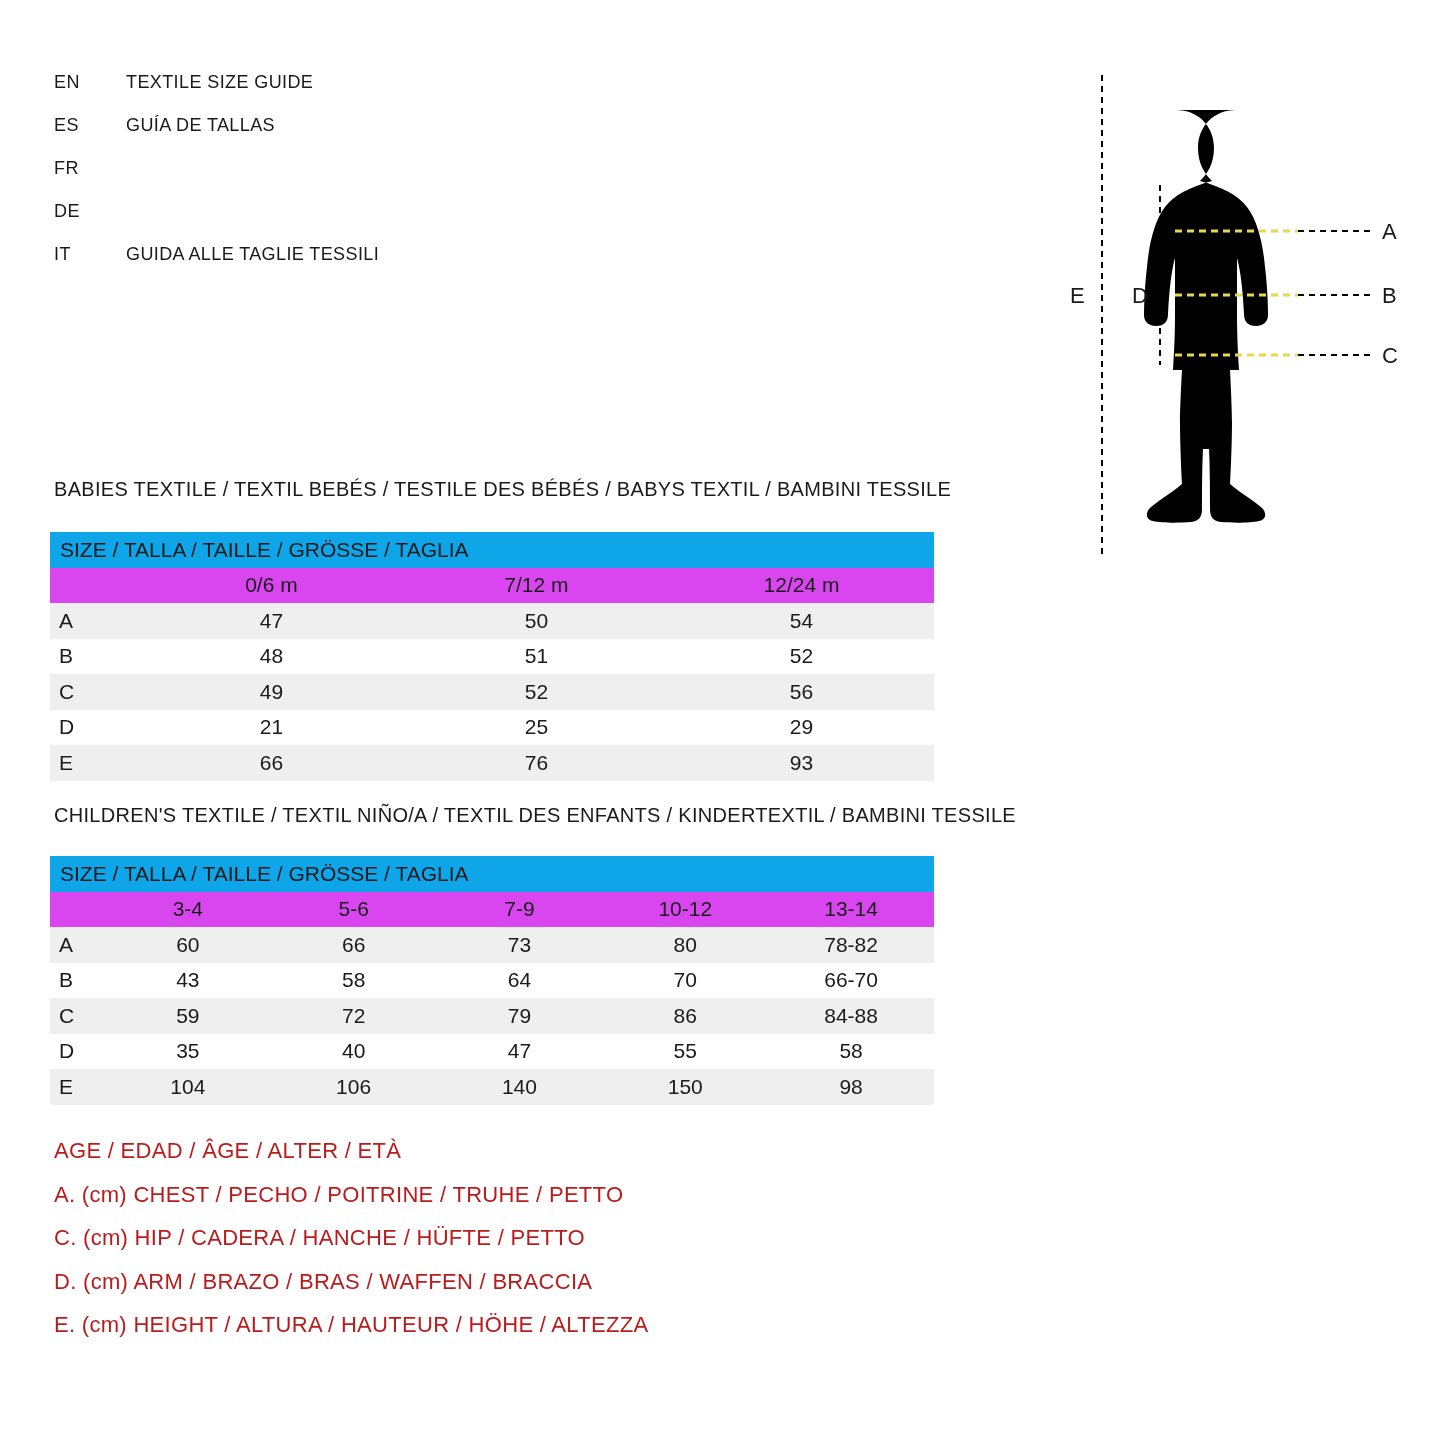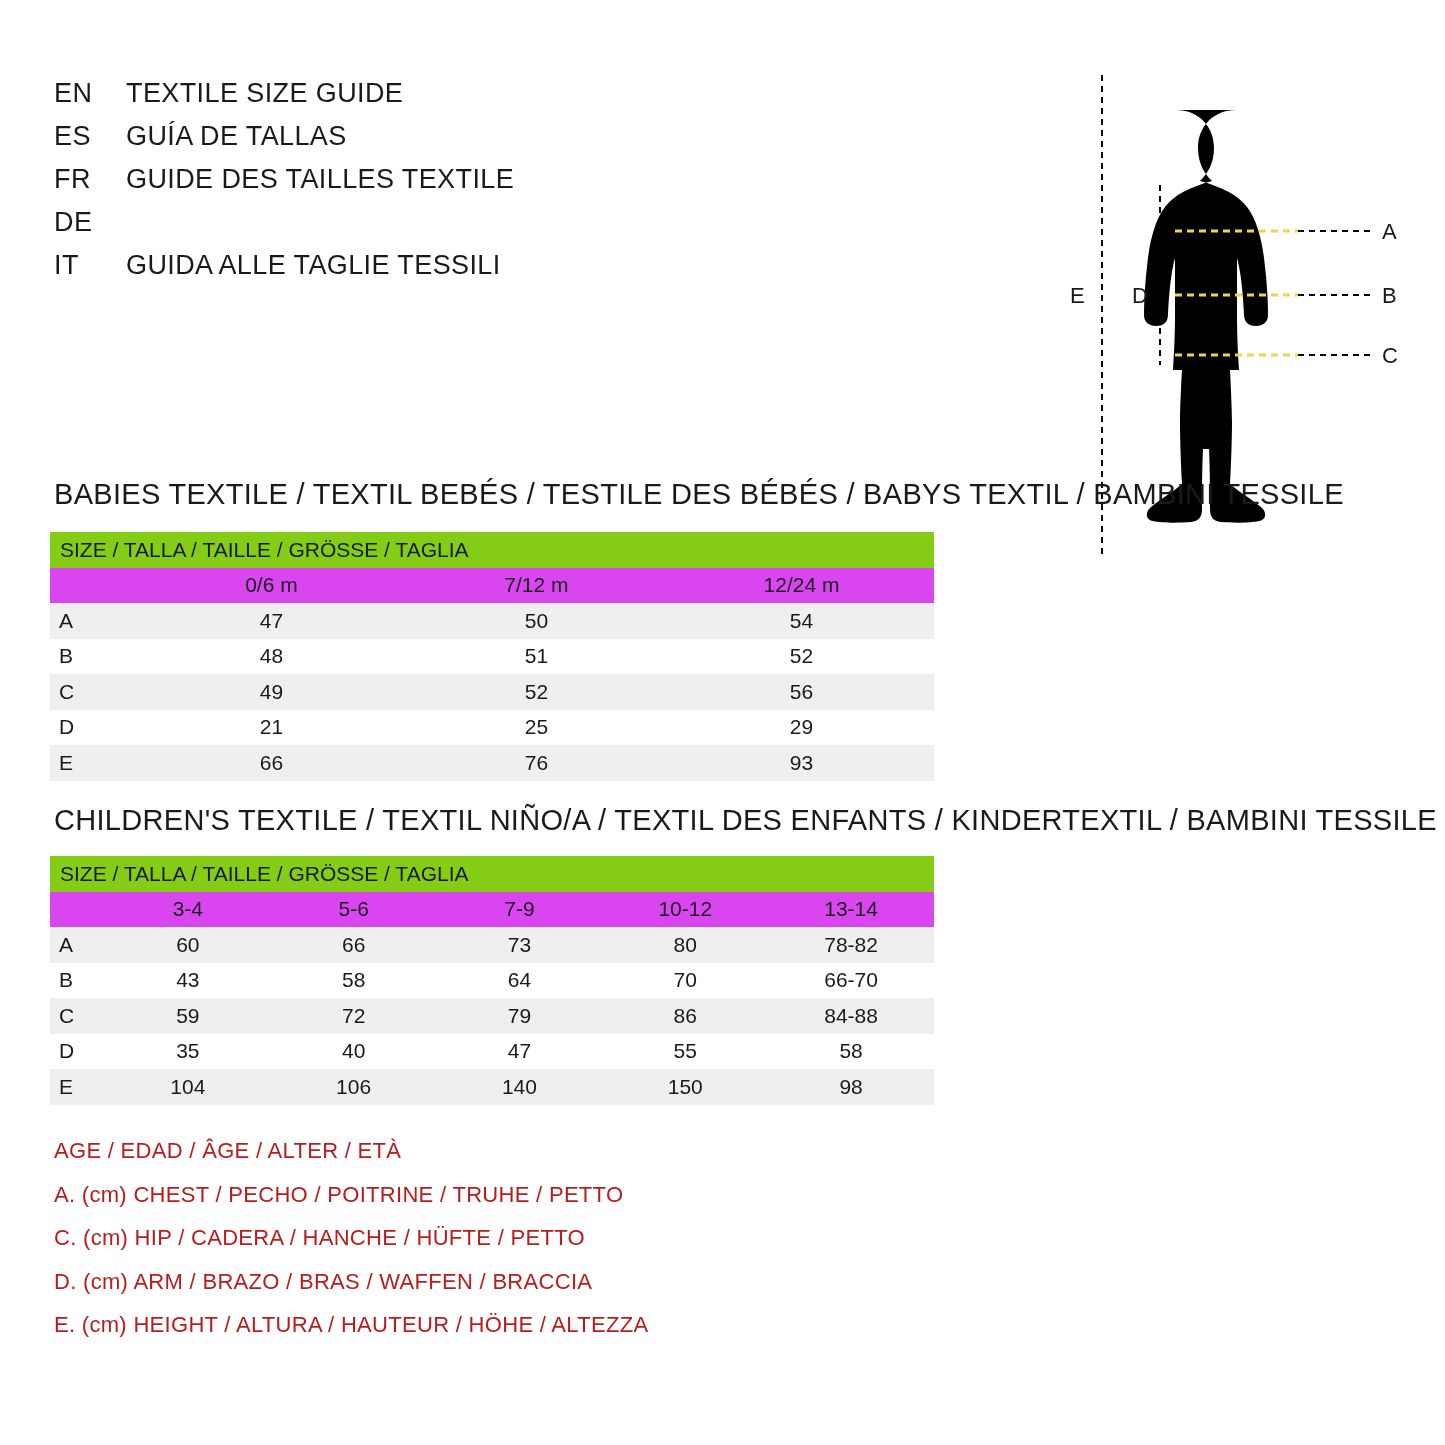--- a/index.html
+++ b/index.html
@@ -23,23 +23,23 @@
 
   
   .title-block {
     position: absolute;
     left: 54px;
     top: 72px;
     width: 620px;
   }
   .title-row {
     display: flex;
-    align-items: center;
+    align-items: flex-start;
     height: 43px;
-    font-size: 27px;
+    font-size: 18px;
     letter-spacing: 0.4px;
     color: #1a1a1a;
   }
   .title-lang {
     width: 72px;
     flex: 0 0 72px;
   }
   .title-text {
     flex: 1 1 auto;
   }
@@ -50,21 +50,21 @@
     left: 1040px;
     top: 55px;
     width: 380px;
     height: 520px;
   }
   .figure svg { display: block; }
 
   
   .section-heading {
     position: absolute;
-    font-size: 29px;
+    font-size: 20px;
     letter-spacing: 0.3px;
     color: #1a1a1a;
     white-space: nowrap;
   }
   #babies-heading { left: 54px; top: 478px; }
   #children-heading { left: 54px; top: 804px; }
 
   
   .size-table {
     position: absolute;
@@ -77,21 +77,21 @@
 
   .size-table tr { height: 35.5px; }
   .size-table td, .size-table th {
     padding: 0;
     margin: 0;
     font-weight: normal;
     text-align: center;
     vertical-align: middle;
   }
   .hdr-row td {
-    background: #84cc16;
+    background: #0ea5e9;
     text-align: left;
     padding-left: 10px;
     font-size: 21px;
     height: 35px;
   }
   .sizes-row td {
     background: #d946ef;
     height: 34px;
   }
   .data-row.odd td { background: #efefef; }
@@ -128,21 +128,20 @@
     <div class="title-row">
       <div class="title-lang">EN</div>
       <div class="title-text">TEXTILE SIZE GUIDE</div>
     </div>
     <div class="title-row">
       <div class="title-lang">ES</div>
       <div class="title-text">GUÍA DE TALLAS</div>
     </div>
     <div class="title-row">
       <div class="title-lang">FR</div>
-      <div class="title-text">GUIDE DES TAILLES TEXTILE</div>
     </div>
     <div class="title-row">
       <div class="title-lang">DE</div>
     </div>
     <div class="title-row">
       <div class="title-lang">IT</div>
       <div class="title-text">GUIDA ALLE TAGLIE TESSILI</div>
     </div>
   </div>
 

